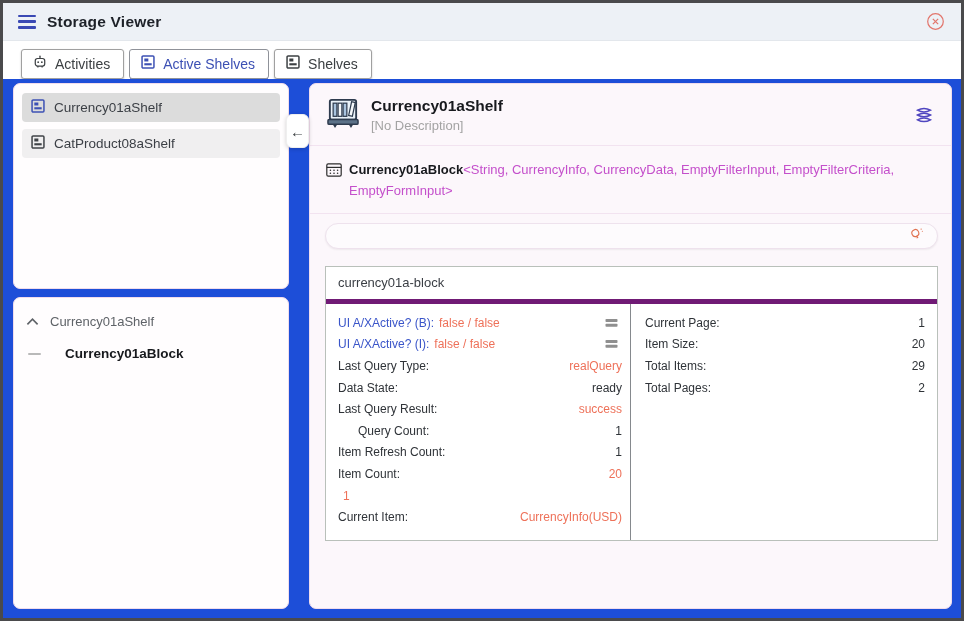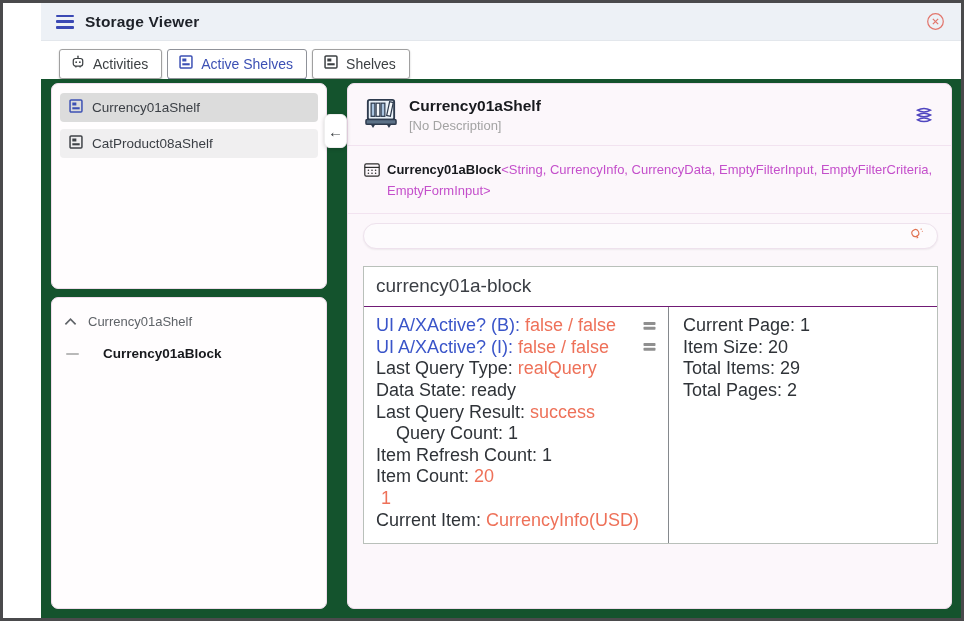--- a/index.html
+++ b/index.html
@@ -5,21 +5,20 @@
   * { box-sizing: border-box; margin: 0; padding: 0; }
   html,body { background:#888; }
   body { font-family: "Liberation Sans", sans-serif; }
   .app {
     width: 964px; height: 621px;
     border: 3px solid #4a4a4c;
     background: #fff;
     display: flex; flex-direction: column;
     position: relative; overflow: hidden;
     margin: 0 auto;
-    padding-left: 38px;
   }
   
   .titlebar {
     height: 38px; flex: 0 0 38px;
     background: #edf1f6;
     display: flex; align-items: center;
     padding: 0 16px 0 15px;
     border-bottom: 1px solid #e3e7ec;
   }
   .hamburger { width: 18px; height: 14px; display: flex; flex-direction: column; justify-content: space-between; cursor: pointer; }
@@ -32,21 +31,21 @@
     display: inline-flex; align-items: center; gap: 8px;
     padding: 5px 13px 6px 11px;
     border: 1px solid #a0a0a0; border-radius: 3px;
     font-size: 14px; color: #3c4043; background: #fff;
     box-shadow: 0 1.5px 2px rgba(0,0,0,.22);
     cursor: pointer; white-space: nowrap;
   }
   .tab.active { color: #3c50b4; border-color: #8f9299; box-shadow: 0 2px 0 -1px #404fae; }
   .tab svg { flex: 0 0 auto; }
   
-  .main { flex: 1; display: flex; padding: 4px 9px 9px 10px; background: #14532d; min-height: 0; }
+  .main { flex: 1; display: flex; padding: 4px 9px 9px 10px; background: #1d4ed8; min-height: 0; }
   .left-col { width: 276px; flex: 0 0 276px; display: flex; flex-direction: column; min-height: 0; }
   .card { background: #fffdfe; border: 1px solid #f0dcec; border-radius: 7px; }
   .shelf-card { height: 206px; flex: 0 0 206px; padding: 9px 8px; }
   .list-item {
     height: 29px; display: flex; align-items: center; gap: 9px;
     padding: 0 9px; border-radius: 4px; margin-bottom: 7px;
     font-size: 13.5px; color: #3b3f45; cursor: pointer;
   }
   .list-item.selected { background: #dcdcdc; }
   .list-item.normal { background: #f0eff0; }
@@ -86,27 +85,27 @@
   .pillbar {
     margin: 9px 13px 7px 15px; height: 26px; flex: 0 0 26px;
     border-radius: 13px; background: #fdfbfd;
     border: 1px solid #eee2ed;
     box-shadow: 0 1px 2px rgba(0,0,0,.06);
     display: flex; align-items: center; justify-content: flex-end;
     padding-right: 13px; cursor: pointer;
   }
   .block-box { margin: 10px 13px 0 15px; border: 1px solid #b9c0ba; background: #fff; }
   .block-box-header {
-    padding: 8px 12px 9px; font-size: 19px; color: #3a3e44;
-    border-bottom: 1px solid #701a75;
+    padding: 8px 12px 9px; font-size: 13px; color: #3a3e44;
+    border-bottom: 5px solid #701a75;
   }
   .block-box-body { display: flex; align-items: stretch; }
   .stats-left { width: 305px; flex: 0 0 305px; padding: 8px 8px 12px 12px; border-right: 1px solid #85898d; }
   .stats-right { flex: 1; padding: 8px 12px 12px 14px; }
-  .kv-row { display: flex; align-items: center; min-height: 21.6px; font-size: 18px; }
+  .kv-row { display: flex; align-items: center; min-height: 21.6px; font-size: 12px; justify-content: space-between; }
   .kv-label { white-space: nowrap; }
   .kv-value { margin-left: 5px; white-space: nowrap; }
   .drag-handle { margin-left: auto; margin-right: 4px; cursor: grab; display: flex; }
   .drag-handle svg { display: block; }
 </style>
 </head>
 <body>
 
 <div class="app">
 

